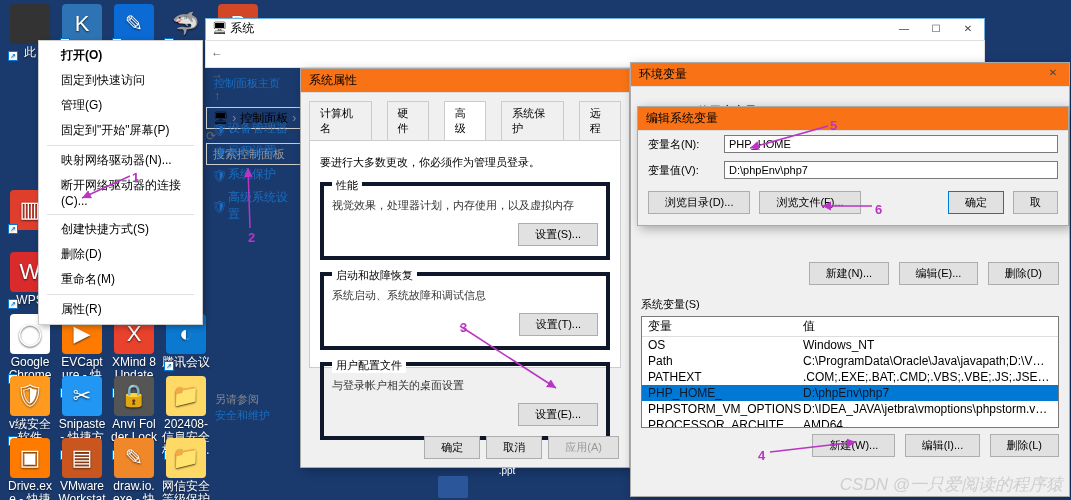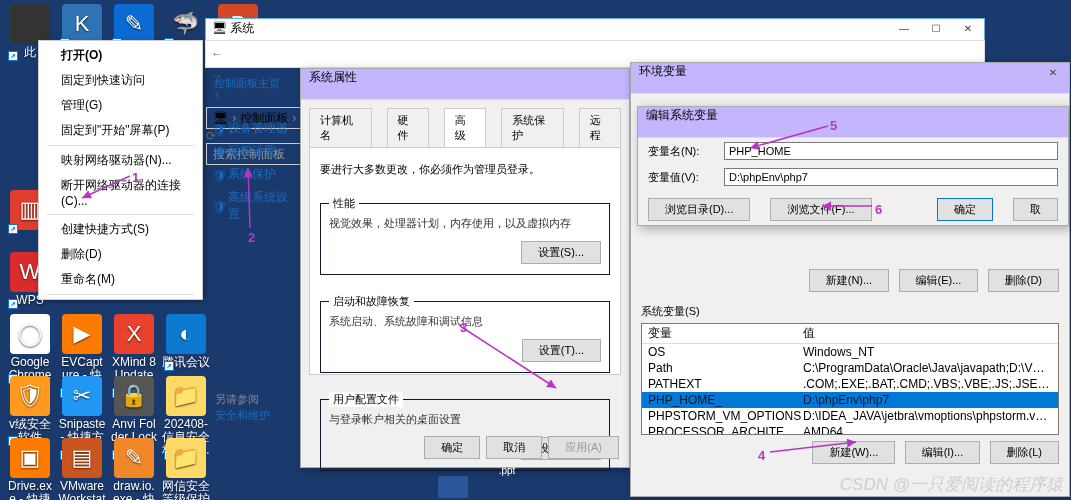--- a/index.html
+++ b/index.html
@@ -28,27 +28,27 @@
 .wctl span { width:32px; height:18px; display:flex; align-items:center; justify-content:center; font-size:10px; color:#444; }
 
 
 .cpside { position:absolute; top:72px; left:210px; width:90px; }
 .cpside .hd { color:#1a6dbf; padding:4px 4px 8px; font-size:11px; }
 .cpside .lk { display:flex; align-items:center; gap:4px; padding:3px 2px; color:#1a6dbf; font-size:11px; }
 .cpside .lk .shield { width:12px; height:12px; display:inline-flex; }
 
 
 .dlg { position:absolute; background:#f0f0f0; border:1px solid #aaa; box-shadow:3px 3px 10px rgba(0,0,0,.3); }
-.dlg .dtb { height:31px; background:#c4b5fd; border-bottom:1px solid #ddd; display:flex; padding:0 8px; font-size:12px; position:relative; }
+.dlg .dtb { height:24px; background:#f97316; border-bottom:1px solid #ddd; display:flex; align-items:center; padding:0 8px; font-size:12px; position:relative; }
 .sysprops { top:68px; left:300px; width:330px; height:400px; }
 .tabs { display:flex; padding:8px 8px 0; gap:15px; }
 .tab { padding:4px 10px; background:#f0f0f0; border:1px solid #ccc; border-bottom:none; font-size:11px; cursor:default; }
 .tab.active { background:#fff; }
 .tabbody { margin:0 8px 8px; background:#fff; border:1px solid #ccc; padding:10px; height:228px; position:relative; }
-.grp { border:1px solid #0f172a; padding:8px 8px 10px; margin:26px 0 0; position:relative; }
+.grp { border:4px solid #0f172a; padding:8px 8px 10px; margin:12px 0 0; position:relative; }
 .grp .gt { position:absolute; top:-8px; left:8px; background:#fff; padding:0 4px; font-size:11px; }
 .grp .desc { font-size:11px; color:#333; margin:4px 0 10px; }
 .grp .btn-r { text-align:right; margin-top:6px; }
 .tabbody .topnote { font-size:11px; margin:4px 0 8px; }
 .dlg-btns { position:absolute; bottom:8px; right:10px; display:flex; gap:6px; }
 button.w { padding:3px 16px; font-size:11px; background:#e1e1e1; border:1px solid #adadad; cursor:pointer; }
 button.w:disabled { color:#999; }
 button.w.accent { border:1px solid #0078d4; }
 
 
@@ -63,21 +63,21 @@
 .envdlg .lst .hdr { background:#fff; border-bottom:1px solid #ddd; font-weight:normal; position:sticky; top:0; }
 .envdlg .btnrow { text-align:right; padding:6px 0; }
 .envdlg .btnrow button { margin-left:6px; }
 
 
 .editdlg { top:106px; left:637px; width:432px; height:120px; background:#f0f0f0; border:1px solid #aaa; }
 .editdlg .frow { display:flex; align-items:center; padding:4px 10px; gap:8px; }
 .editdlg .frow label { width:68px; font-size:11px; }
 .editdlg .frow input { flex:1; border:1px solid #7a7a7a; padding:2px 4px; font-size:11px; }
 .editdlg .btns { display:flex; justify-content:space-between; padding:8px 10px; }
-.editdlg .btns .l, .editdlg .btns .r { display:flex; gap:20px; }
+.editdlg .btns .l, .editdlg .btns .r { display:flex; gap:9px; }
 
 
 .anno { position:absolute; color:#b935c4; font-size:13px; font-weight:bold; pointer-events:none; }
 .arrow-svg { position:absolute; pointer-events:none; }
 
 
 .wm { position:absolute; bottom:4px; right:8px; color:rgba(200,200,200,.85); font-size:17px; font-style:italic; }
 
 
 .tbicon { position:absolute; bottom:2px; left:438px; width:30px; height:22px; background:#2b579a; border-radius:2px; }
@@ -173,20 +173,21 @@
     <div class="mi">管理(G)</div>
     <div class="mi">固定到"开始"屏幕(P)</div>
     <div class="sep"></div>
     <div class="mi">映射网络驱动器(N)...</div>
     <div class="mi">断开网络驱动器的连接(C)...</div>
     <div class="sep"></div>
     <div class="mi">创建快捷方式(S)</div>
     <div class="mi">删除(D)</div>
     <div class="mi">重命名(M)</div>
     <div class="sep"></div>
+    <div class="mi">属性(R)</div>
   </div>
 
 <div class="win-sys">
   <div class="titlebar">
     <span>🖥</span>&nbsp;
     <span>系统</span>
     <div class="wctl">
       <span>—</span>
       <span>☐</span>
       <span>✕</span>

